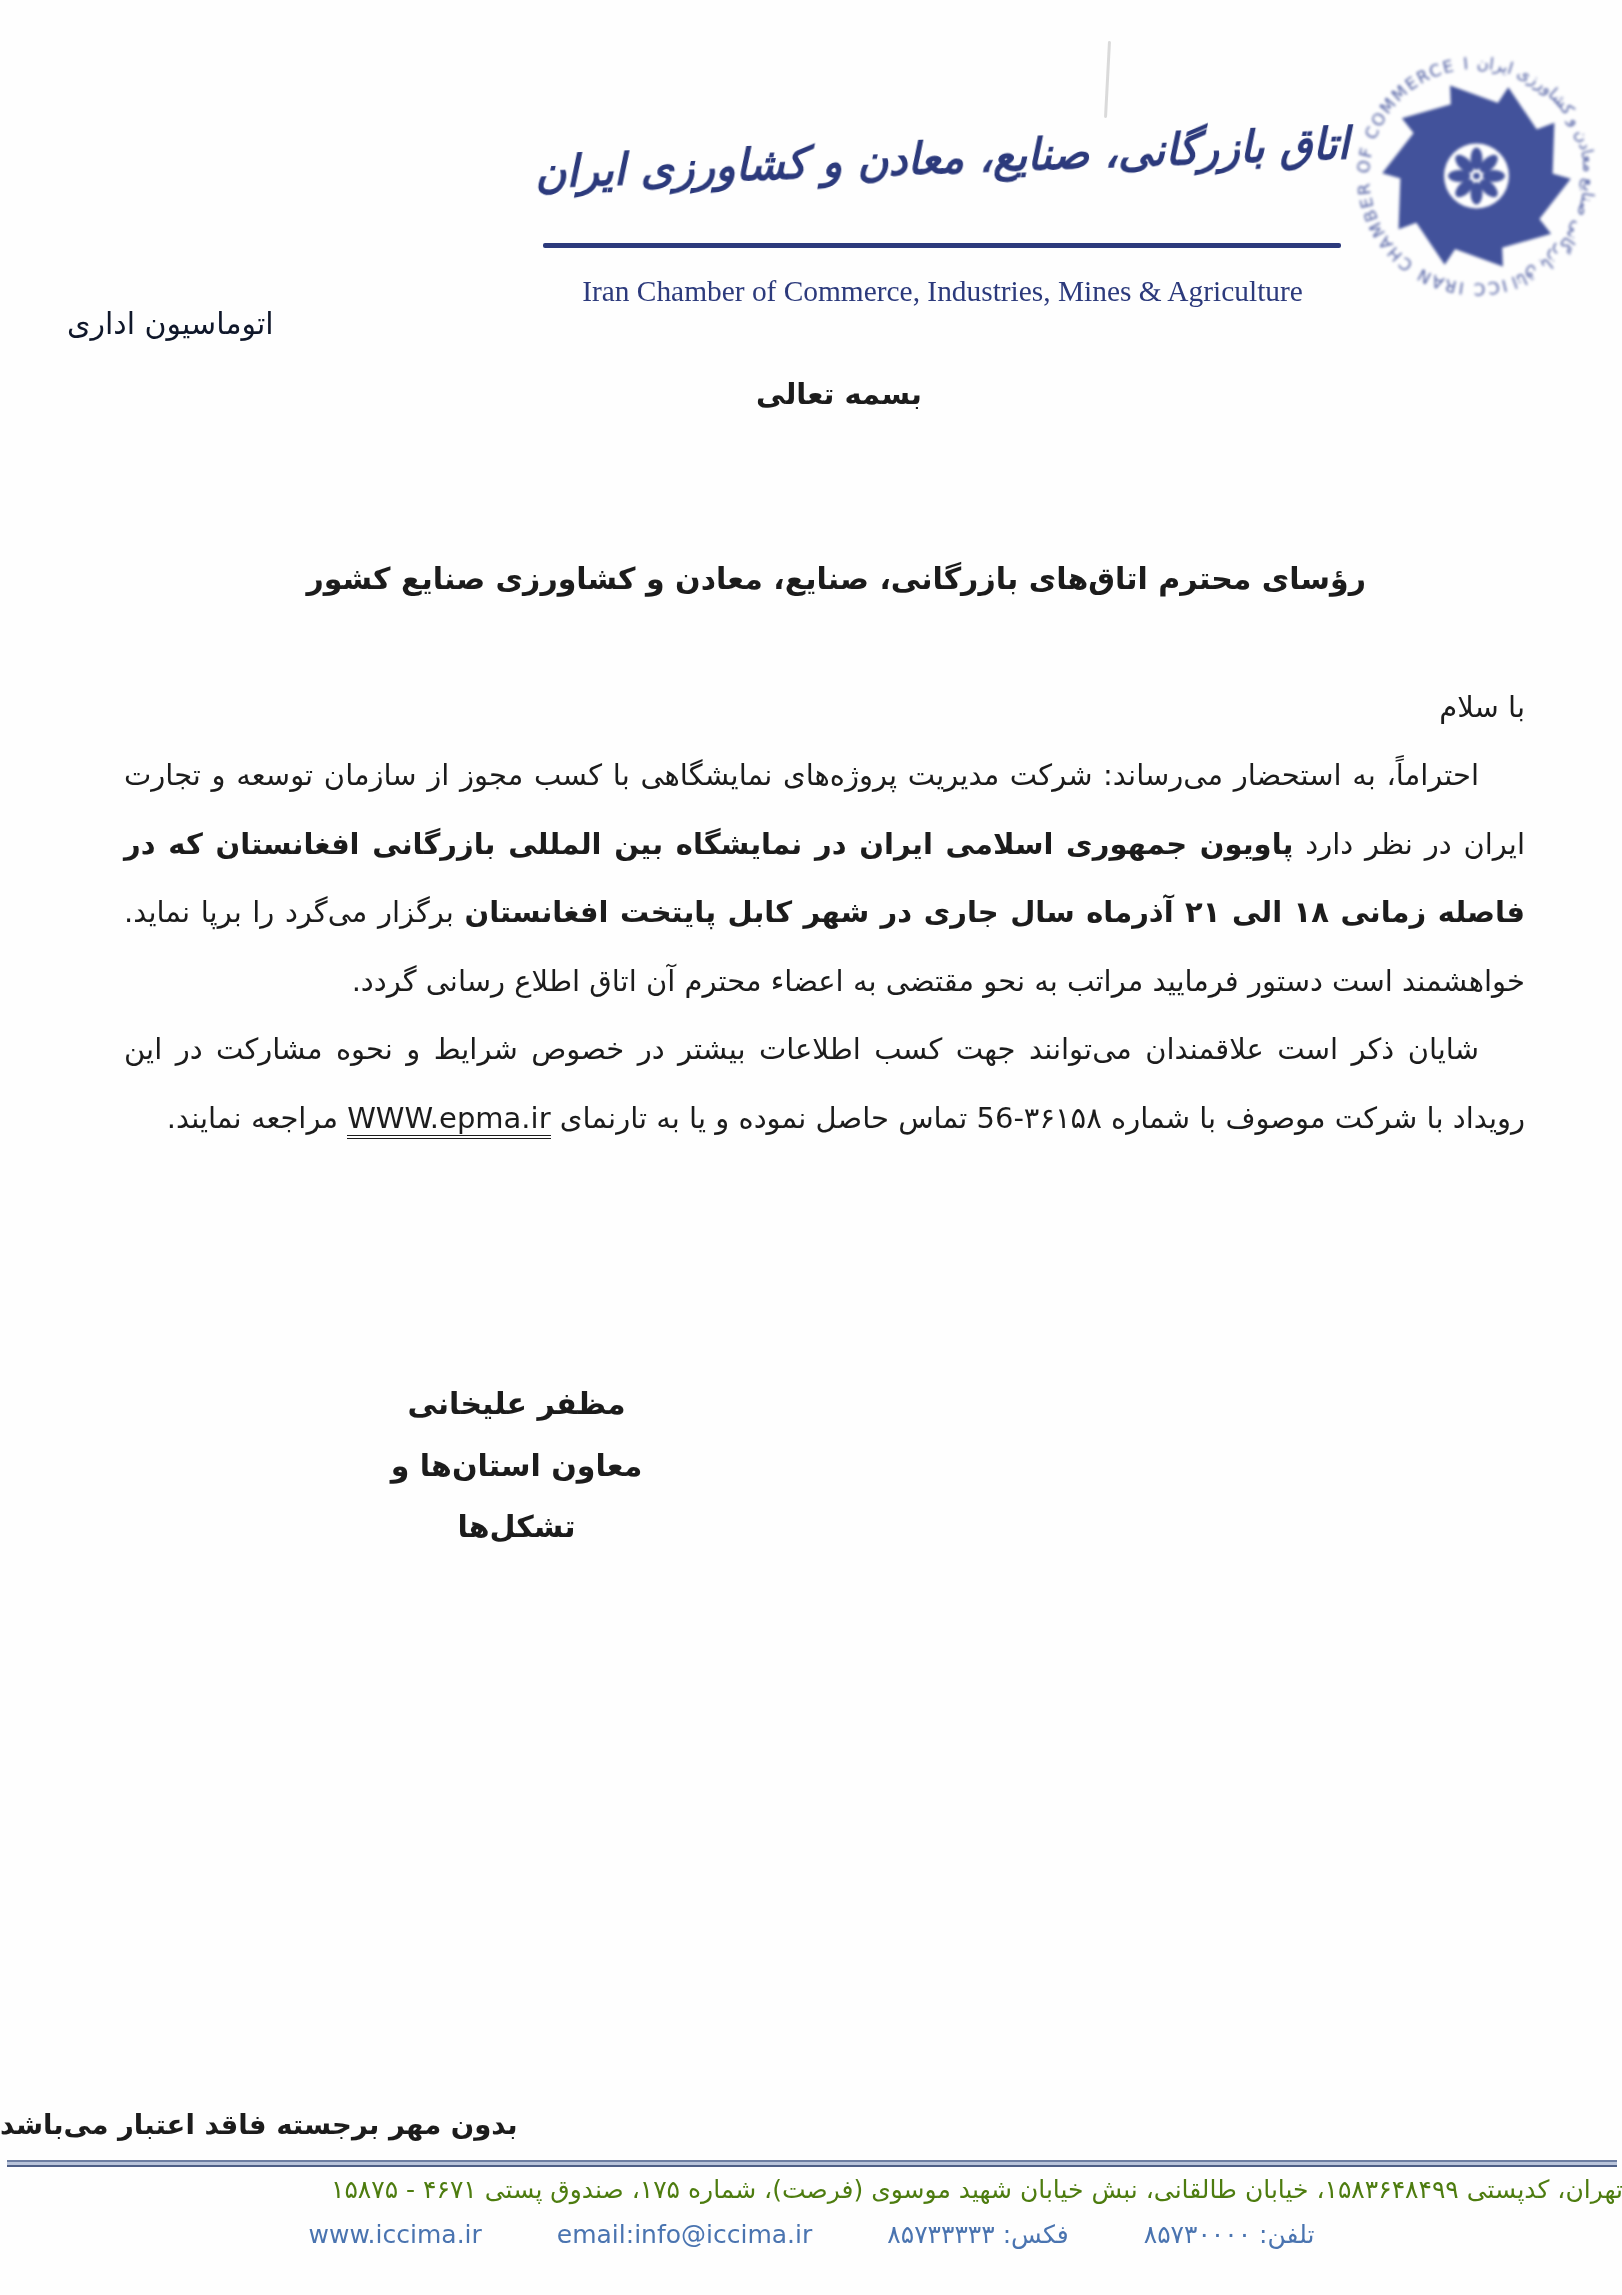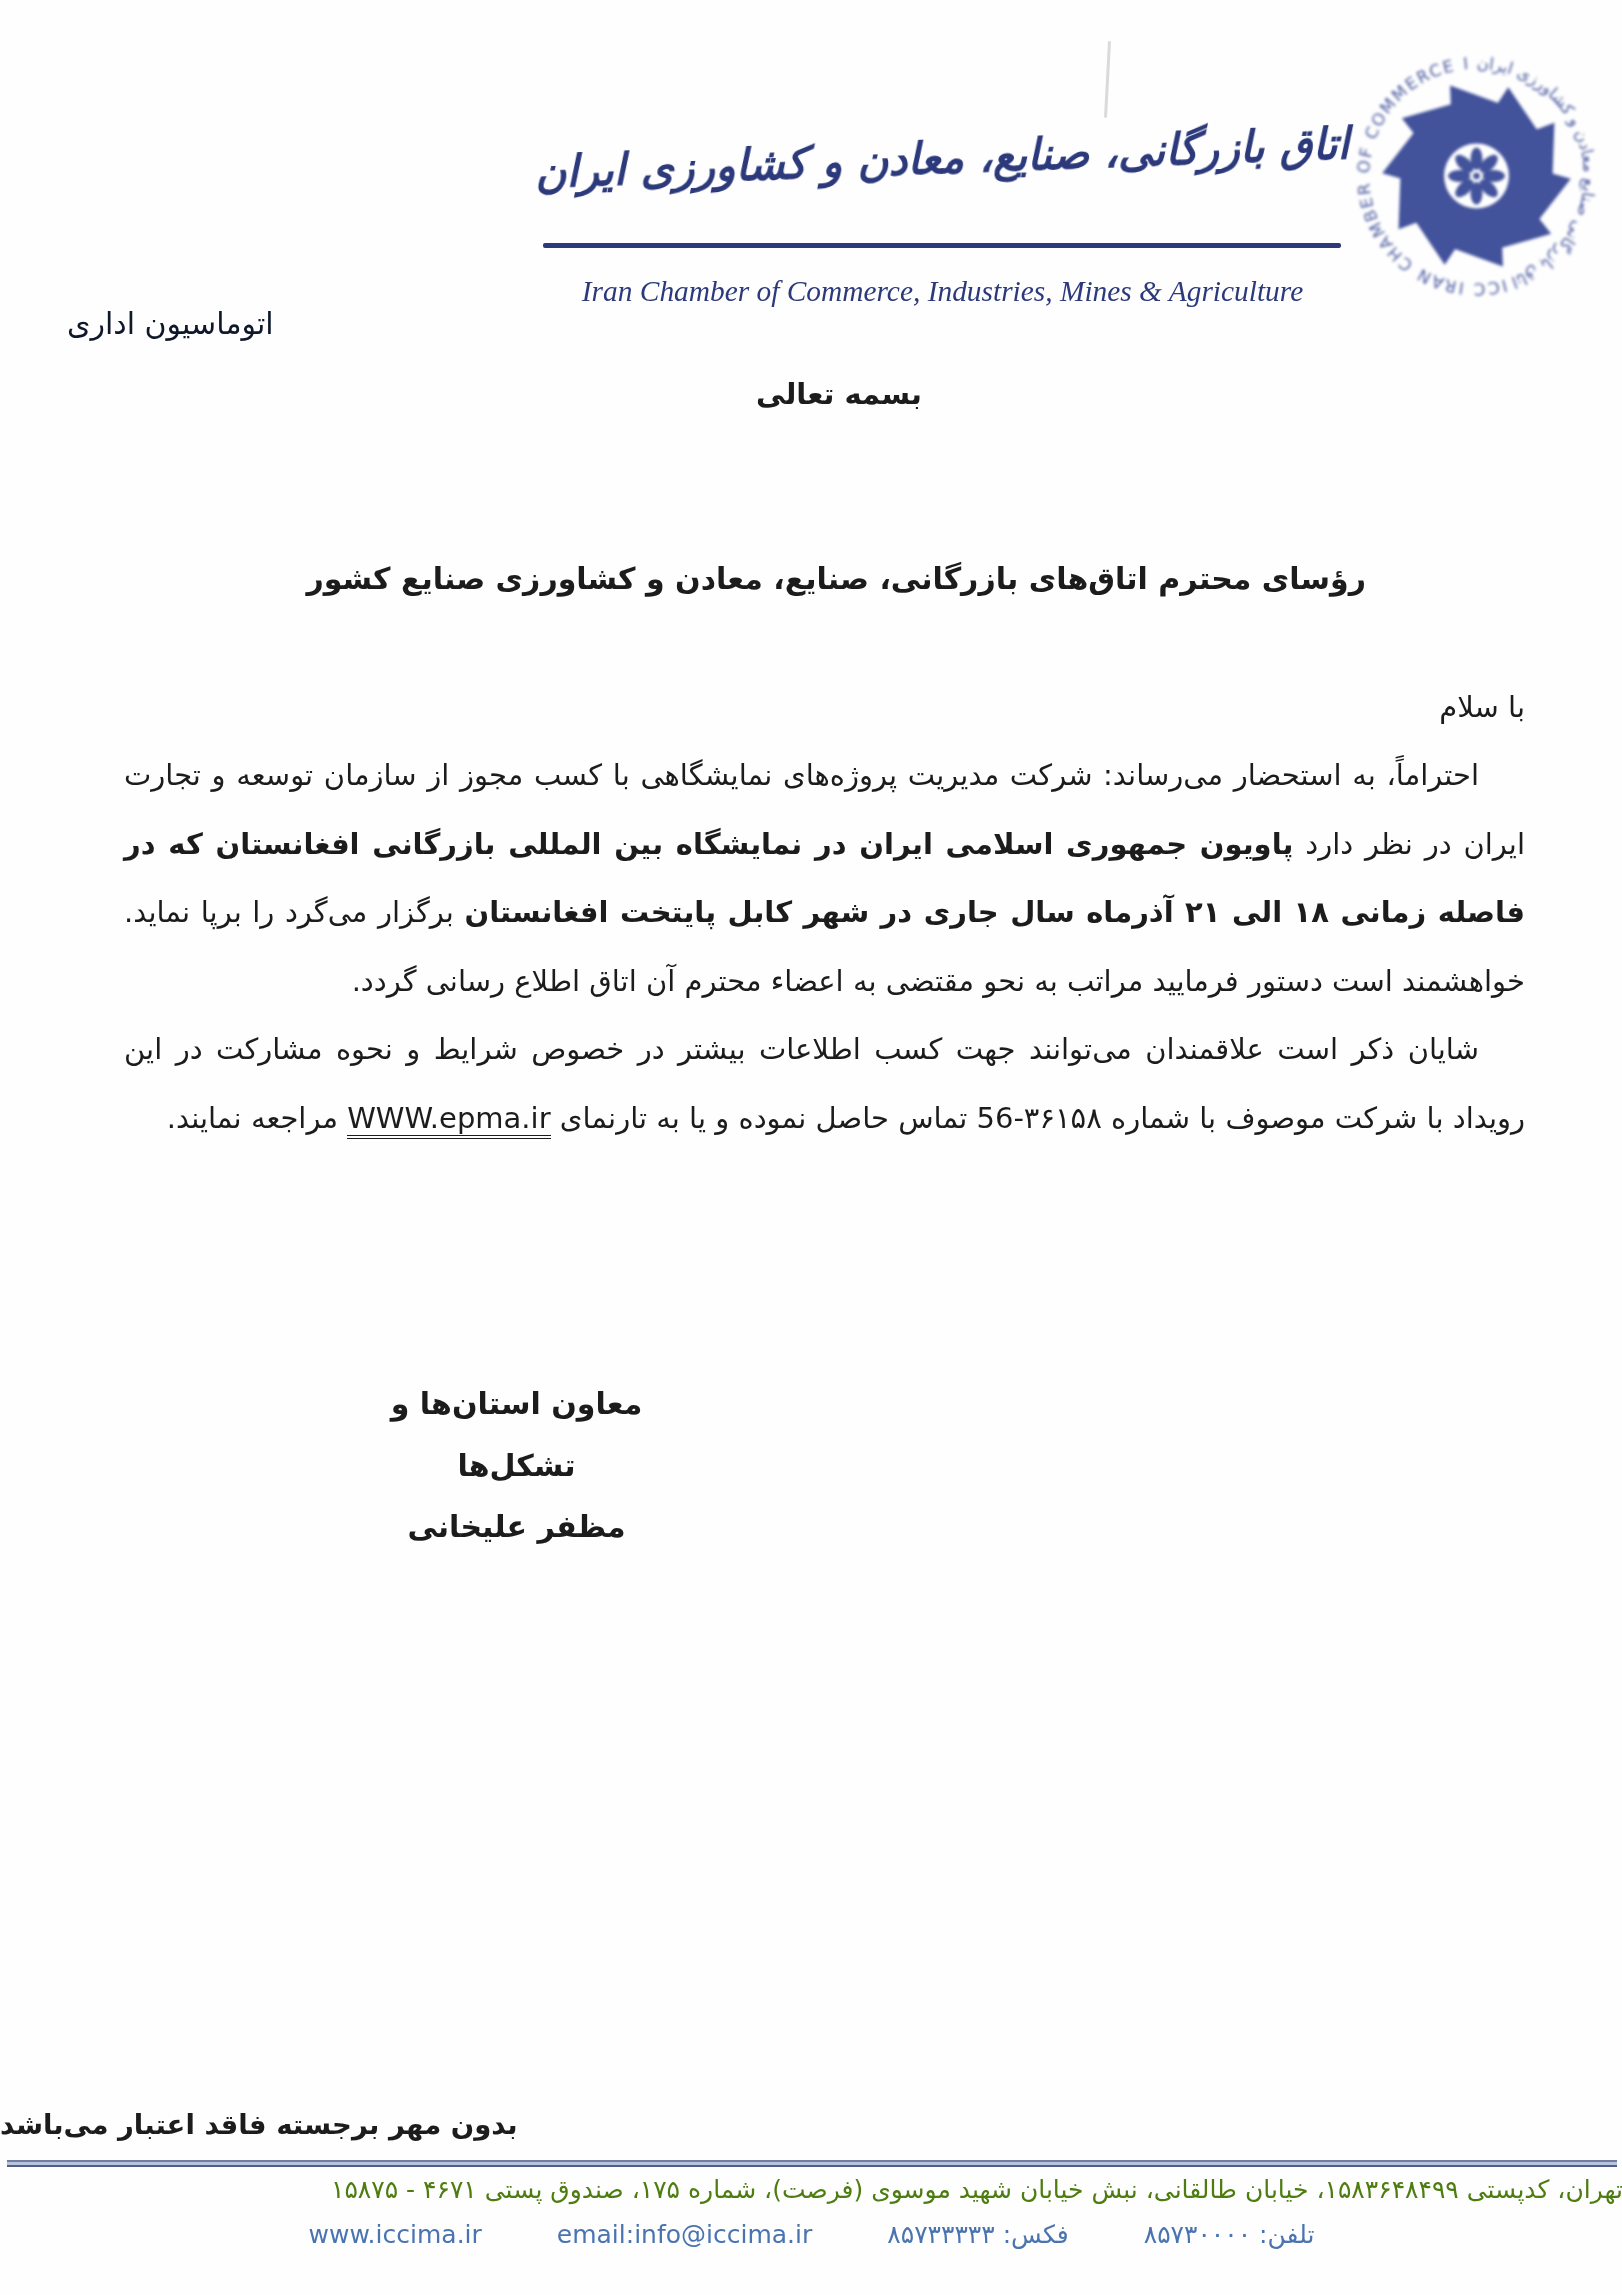--- a/index.html
+++ b/index.html
@@ -26,21 +26,21 @@
     direction:rtl; white-space:nowrap; transform:scaleX(.97) rotate(-2deg);
     filter:blur(0.4px); letter-spacing:0.7px;
   }
   .header-rule {
     position:absolute; top:243px; left:543px; width:798px; height:4.6px;
     background:#2c3a7c; border-radius:2px;
   }
   .english-title {
     position:absolute; top:275px; left:517px; width:851px;
     font-family:"Liberation Serif","DejaVu Serif",serif;
-    font-size:29.4px; color:#2c3a7c; text-align:center; white-space:nowrap;font-style:italic;
+    font-size:29.4px; color:#2c3a7c; text-align:center; white-space:nowrap;
   }
   .logo-wrap { position:absolute; top:41px; right:14.4px; width:265px; height:270px; }
   .logo-wrap svg { filter:blur(1.4px); }
 
   
   .basmala {
     position:absolute; top:377px; left:0; width:100%;
     text-align:center; font-size:29px; font-weight:700;
     direction:rtl; transform:translateX(27.5px);
   }
@@ -149,22 +149,22 @@
 
   <div class="addressee">رؤسای محترم اتاق‌های بازرگانی، صنایع، معادن و کشاورزی صنایع کشور</div>
 
   <div class="letter-body">
     <p class="salam">با سلام</p>
     <p class="par"><span>احتراماً، به استحضار می‌رساند: شرکت مدیریت پروژه‌های نمایشگاهی با کسب مجوز از سازمان توسعه و تجارت ایران در نظر دارد </span><span class="bold-seg">پاویون جمهوری اسلامی ایران در نمایشگاه بین المللی بازرگانی افغانستان که در فاصله زمانی ۱۸ الی ۲۱ آذرماه سال جاری در شهر کابل پایتخت افغانستان</span><span> برگزار می‌گرد را برپا نماید. خواهشمند است دستور فرمایید مراتب به نحو مقتضی به اعضاء محترم آن اتاق اطلاع رسانی گردد.</span></p>
     <p class="par"><span>شایان ذکر است علاقمندان می‌توانند جهت کسب اطلاعات بیشتر در خصوص شرایط و نحوه مشارکت در این رویداد با شرکت موصوف با شماره </span><span class="phone-inline latin">56-۳۶۱۵۸</span><span> تماس حاصل نموده و یا به تارنمای </span><span class="url-link latin">WWW.epma.ir</span><span> مراجعه نمایند.</span></p>
   </div>
 
   <div class="signature-block">
+    <div>مظفر علیخانی</div>
     <div>معاون استان‌ها و تشکل‌ها</div>
-    <div>مظفر علیخانی</div>
   </div>
 
   <div class="stamp-note">بدون مهر برجسته فاقد اعتبار می‌باشد</div>
 
   <div class="footer-rule"></div>
 
   <div class="footer-address">تهران، کدپستی ۱۵۸۳۶۴۸۴۹۹، خیابان طالقانی، نبش خیابان شهید موسوی (فرصت)، شماره ۱۷۵، صندوق پستی ۴۶۷۱ - ۱۵۸۷۵</div>
 
   <div class="footer-contacts">
     <span class="pair"><span>تلفن:</span>&nbsp;<span>۸۵۷۳۰۰۰۰</span></span>

